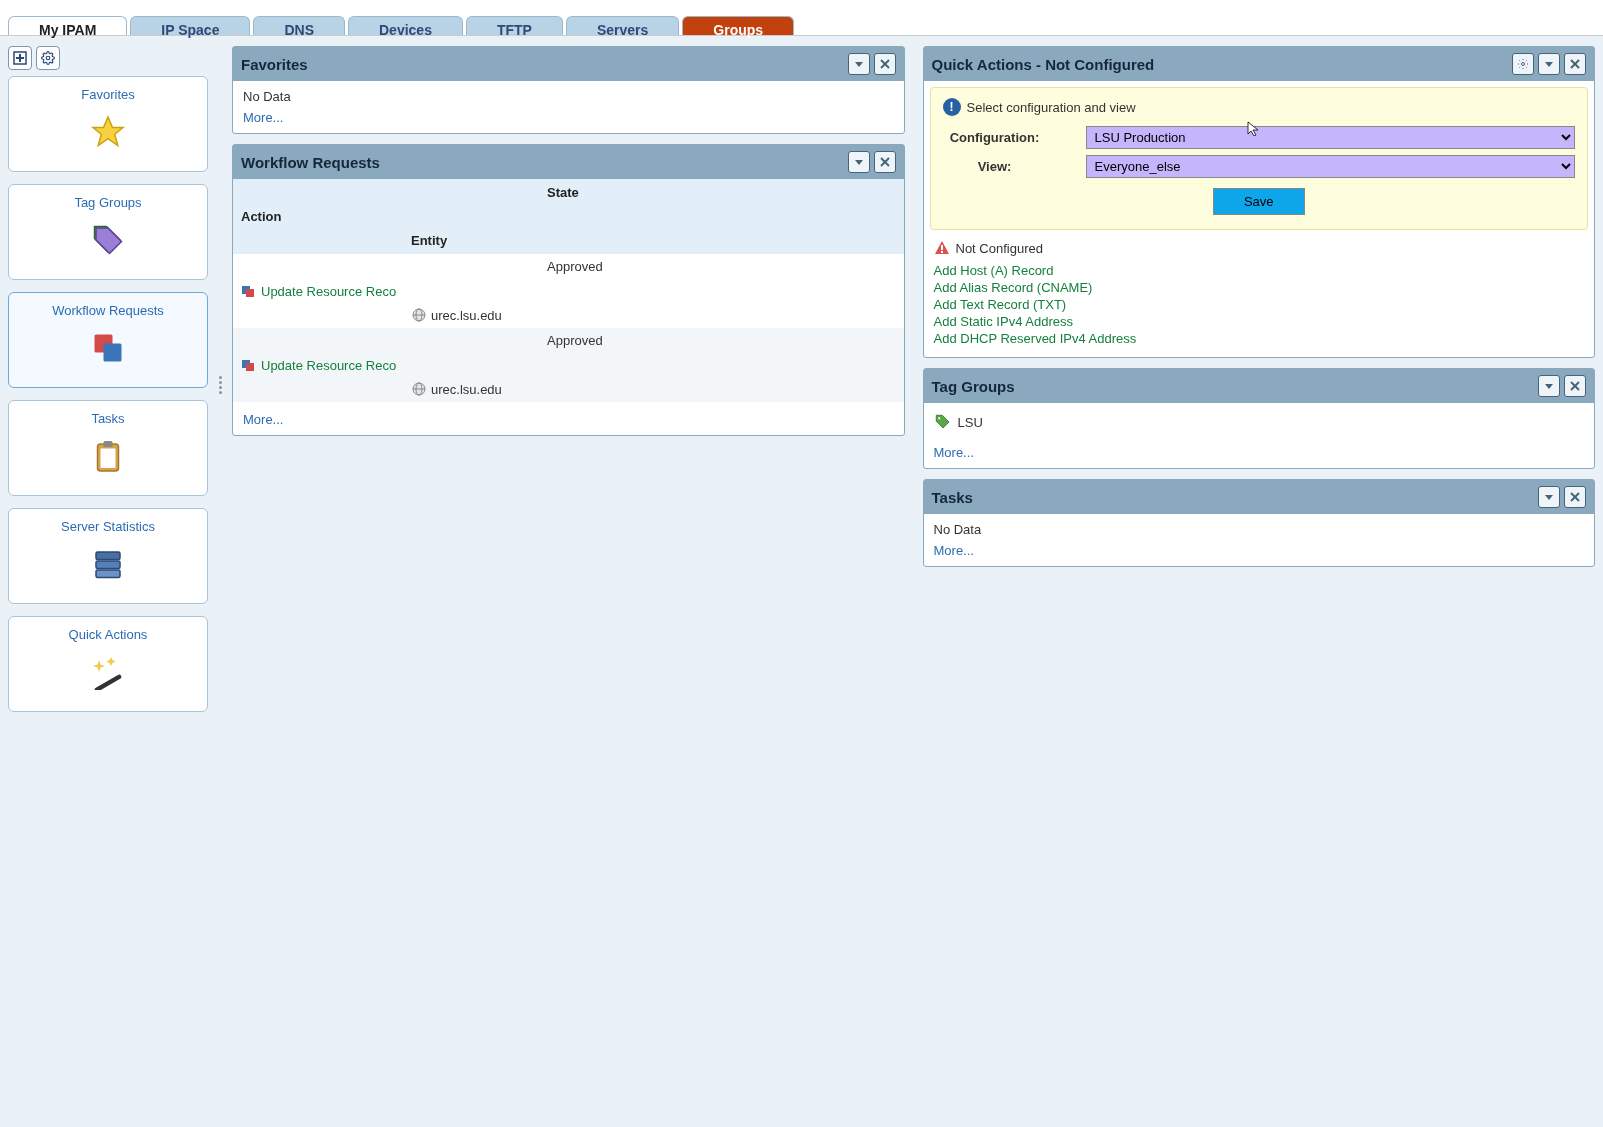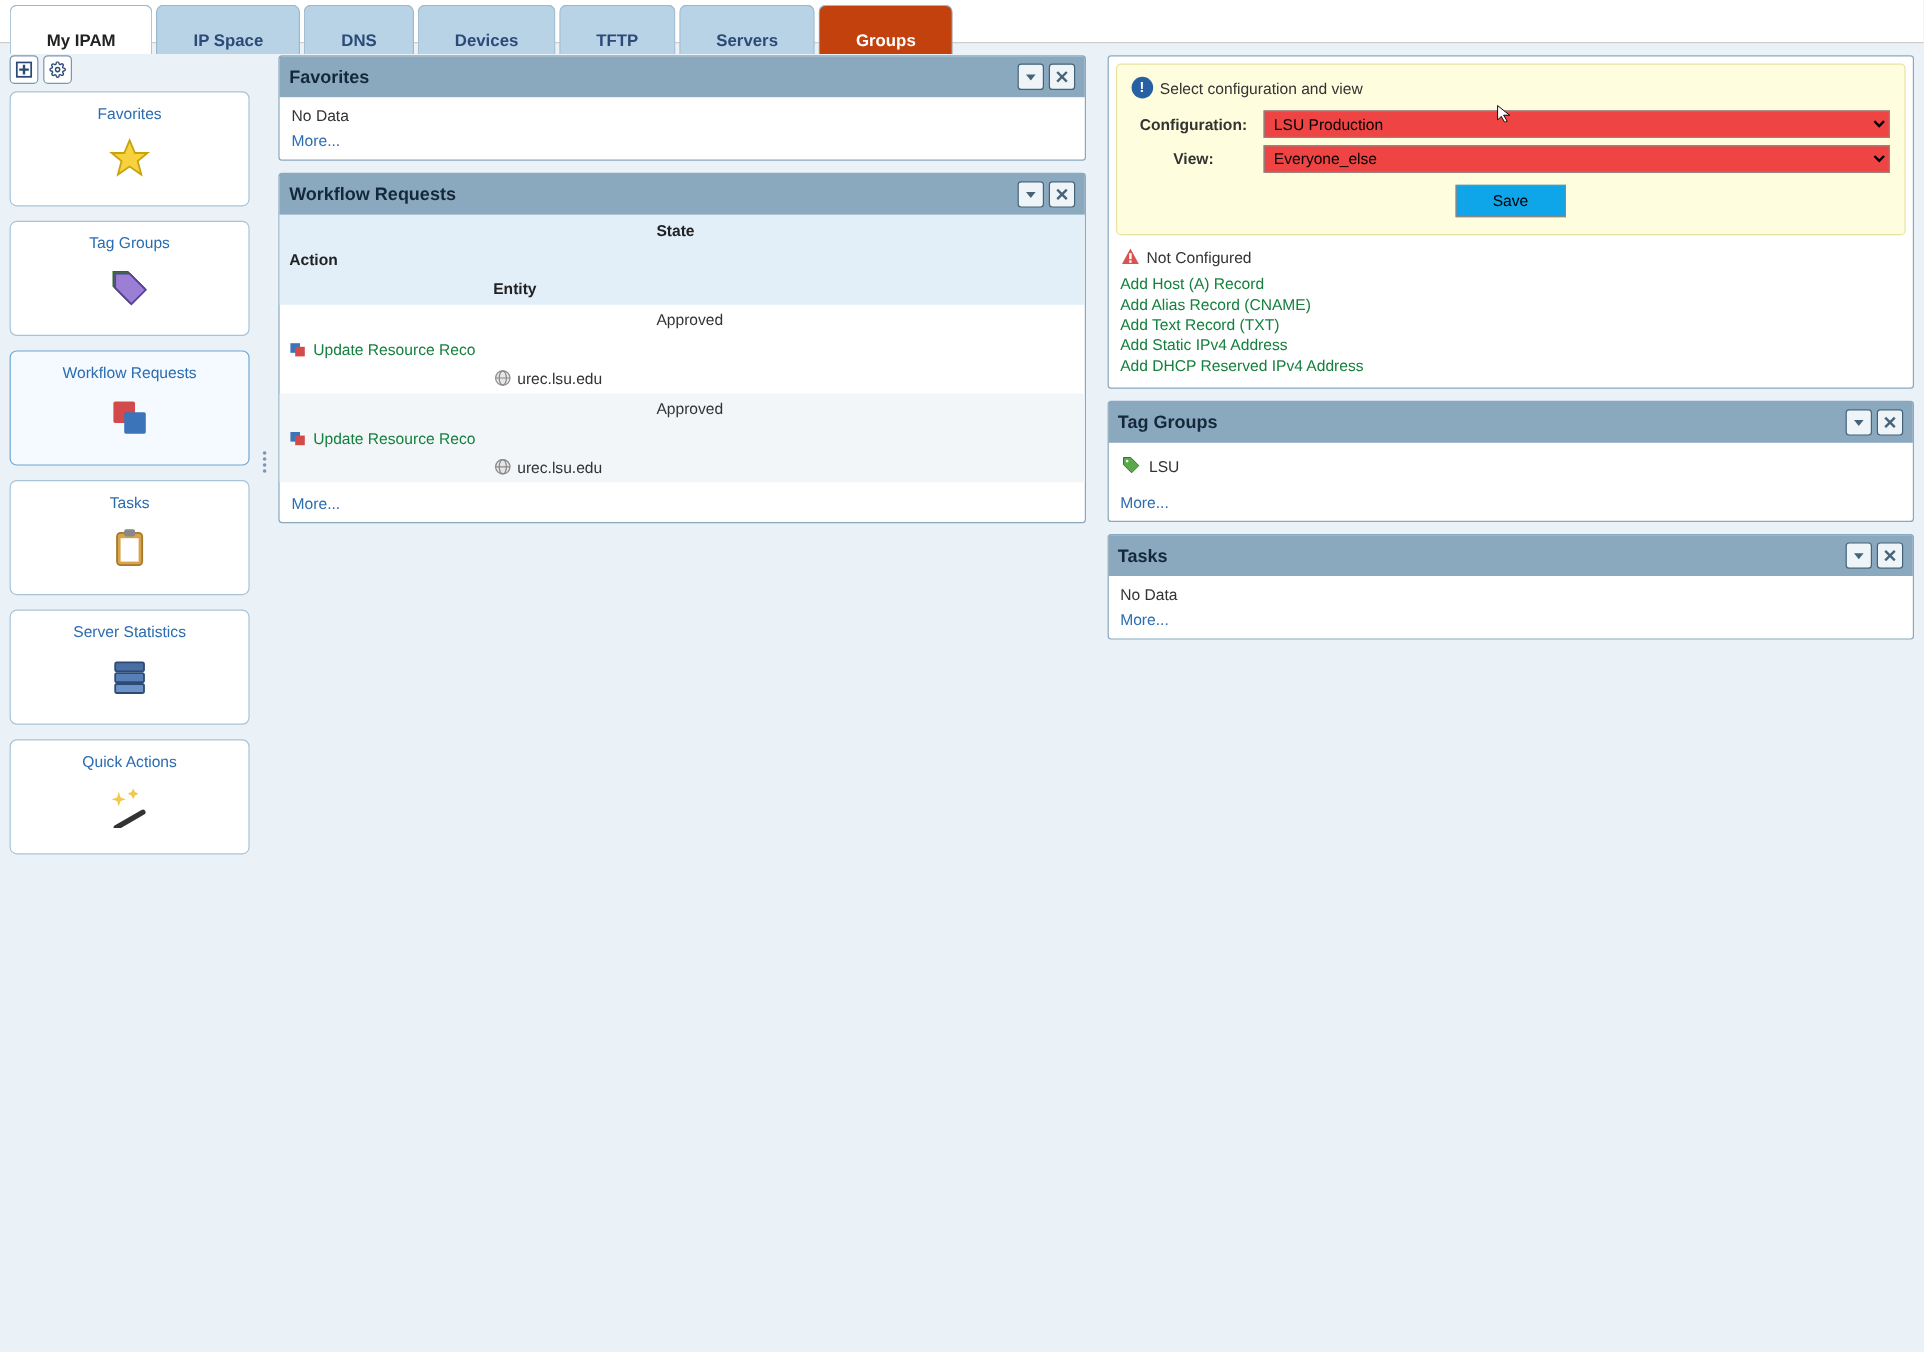--- a/index.html
+++ b/index.html
@@ -1,20 +1,20 @@
 <!DOCTYPE html>
 <html><head>
   <meta charset="utf-8">
   <style>
     * { box-sizing: border-box; margin: 0; padding: 0; }
     body { font-family: Arial, Helvetica, sans-serif; font-size: 13px; color: #333; background: #eaf1f7; }
     
     
     .tab-bar { display: flex; background: #fff; border-bottom: 1px solid #ccc; padding: 0 8px; height: 36px; }
-    .tab { padding: 20px 30px; background: #b9d3e6; border: 1px solid #9cb8cc; border-bottom: none; border-radius: 6px 6px 0 0; margin-right: 3px; margin-top: 4px; cursor: pointer; color: #2b4a78; font-weight: bold; font-size: 14px; }
+    .tab { padding: 5px 30px; background: #b9d3e6; border: 1px solid #9cb8cc; border-bottom: none; border-radius: 6px 6px 0 0; margin-right: 3px; margin-top: 16px; cursor: pointer; color: #2b4a78; font-weight: bold; font-size: 14px; }
     .tab.active { background: #fff; color: #222; border-color: #9cb8cc; }
     .tab.dark { background: #c2410c; color: #fff; }
     
     .layout { display: flex; gap: 8px; padding: 10px 8px; }
     
     
     .sidebar { width: 200px; flex-shrink: 0; }
     .sidebar-controls { display: flex; gap: 4px; margin-bottom: 6px; }
     .ctrl-btn { width: 24px; height: 24px; border: 1px solid #7a97af; background: #fff; border-radius: 4px; display: flex; align-items: center; justify-content: center; cursor: pointer; color: #2b4a78; font-weight: bold; font-size: 16px; }
     .nav-card { border: 1px solid #a9c4d8; background: #fff; border-radius: 6px; margin-bottom: 12px; padding: 10px 6px 18px 6px; text-align: center; cursor: pointer; }
@@ -49,21 +49,21 @@
     .wf-row:nth-child(odd) { background: #f2f6f9; }
     .mini-icon { width: 16px; height: 16px; flex-shrink: 0; }
     .action-link { color: #15803d; cursor: pointer; white-space: nowrap; overflow: hidden; text-overflow: clip; }
     
     
     .qa-config { background: #fefedf; border: 1px solid #e6e3a0; border-radius: 4px; padding: 10px 12px 14px 12px; margin: 6px; position: relative; }
     .info-row { display: flex; align-items: center; gap: 6px; margin-bottom: 10px; }
     .info-icon { width: 18px; height: 18px; background: #2861a3; border-radius: 50%; color: #fff; display: flex; align-items: center; justify-content: center; font-weight: bold; font-size: 12px; }
     .form-row { display: flex; align-items: center; margin-bottom: 6px; }
     .form-row label { width: 110px; text-align: center; font-weight: bold; padding-right: 6px; }
-    .form-row select { flex: 1; padding: 2px 4px; border: 1px solid #888; background: #ef4444; font-size: 13px; }
+    .form-row select { flex: 1; padding: 2px 4px; border: 1px solid #888; background: #c4b5fd; font-size: 13px; margin-left: 33px; }
     .save-btn-row { text-align: center; margin-top: 10px; }
     .save-btn { padding: 5px 30px; border: 1px solid #888; background: #0ea5e9; cursor: pointer; font-size: 13px; }
     
     .nc-row { display: flex; align-items: center; gap: 6px; padding: 4px 10px; text-align: center; }
     .warn-icon { width: 16px; height: 16px; }
     .qa-links { padding: 2px 10px 10px 10px; }
     .qa-links div { color: #15803d; cursor: pointer; padding: 1px 0; }
     
     .tag-item { display: flex; align-items: center; gap: 6px; padding: 2px 0 8px 0; }
     
@@ -263,20 +263,42 @@
         </div>
         <div class="panel-body" style="padding-top:4px;">
           <span class="more-link">More...</span>
         </div>
       </div>
     </div>
 
     <div class="col">
 
       <div class="panel">
+        <div class="panel-hdr">
+          <span class="panel-hdr-title">Quick Actions - Not Configured</span>
+          <div class="panel-hdr-tools">
+            <div class="tool-btn">
+                <svg width="12" height="12" viewBox="0 0 24 24" fill="none" stroke="#456479" stroke-width="2">
+                  <circle cx="12" cy="12" r="3"></circle>
+                  <path d="M12 2v2M12 20v2M4.9 4.9l1.4 1.4M17.7 17.7l1.4 1.4M2 12h2M20 12h2M4.9 19.1l1.4-1.4M17.7 6.3l1.4-1.4"></path>
+                </svg>
+              </div>
+            <div class="tool-btn">
+                <svg width="12" height="12" viewBox="0 0 12 12">
+                  <polygon points="2,4 10,4 6,9" fill="#456479"></polygon>
+                </svg>
+              </div>
+            <div class="tool-btn">
+                <svg width="12" height="12" viewBox="0 0 12 12">
+                  <line x1="2" y1="2" x2="10" y2="10" stroke="#456479" stroke-width="2"></line>
+                  <line x1="10" y1="2" x2="2" y2="10" stroke="#456479" stroke-width="2"></line>
+                </svg>
+              </div>
+          </div>
+        </div>
         <div class="qa-config">
           <svg class="cursor" width="16" height="16" viewBox="0 0 16 16">
               <path d="M2 2 L2 14 L5 11 L8 16 L10 15 L7 10 L12 10 Z" fill="#fff" stroke="#000" stroke-width="0.8"></path>
             </svg>
           <div class="info-row">
             <span class="info-icon">!</span>
             <span>Select configuration and view</span>
           </div>
           <div class="form-row">
             <label>Configuration:</label>

